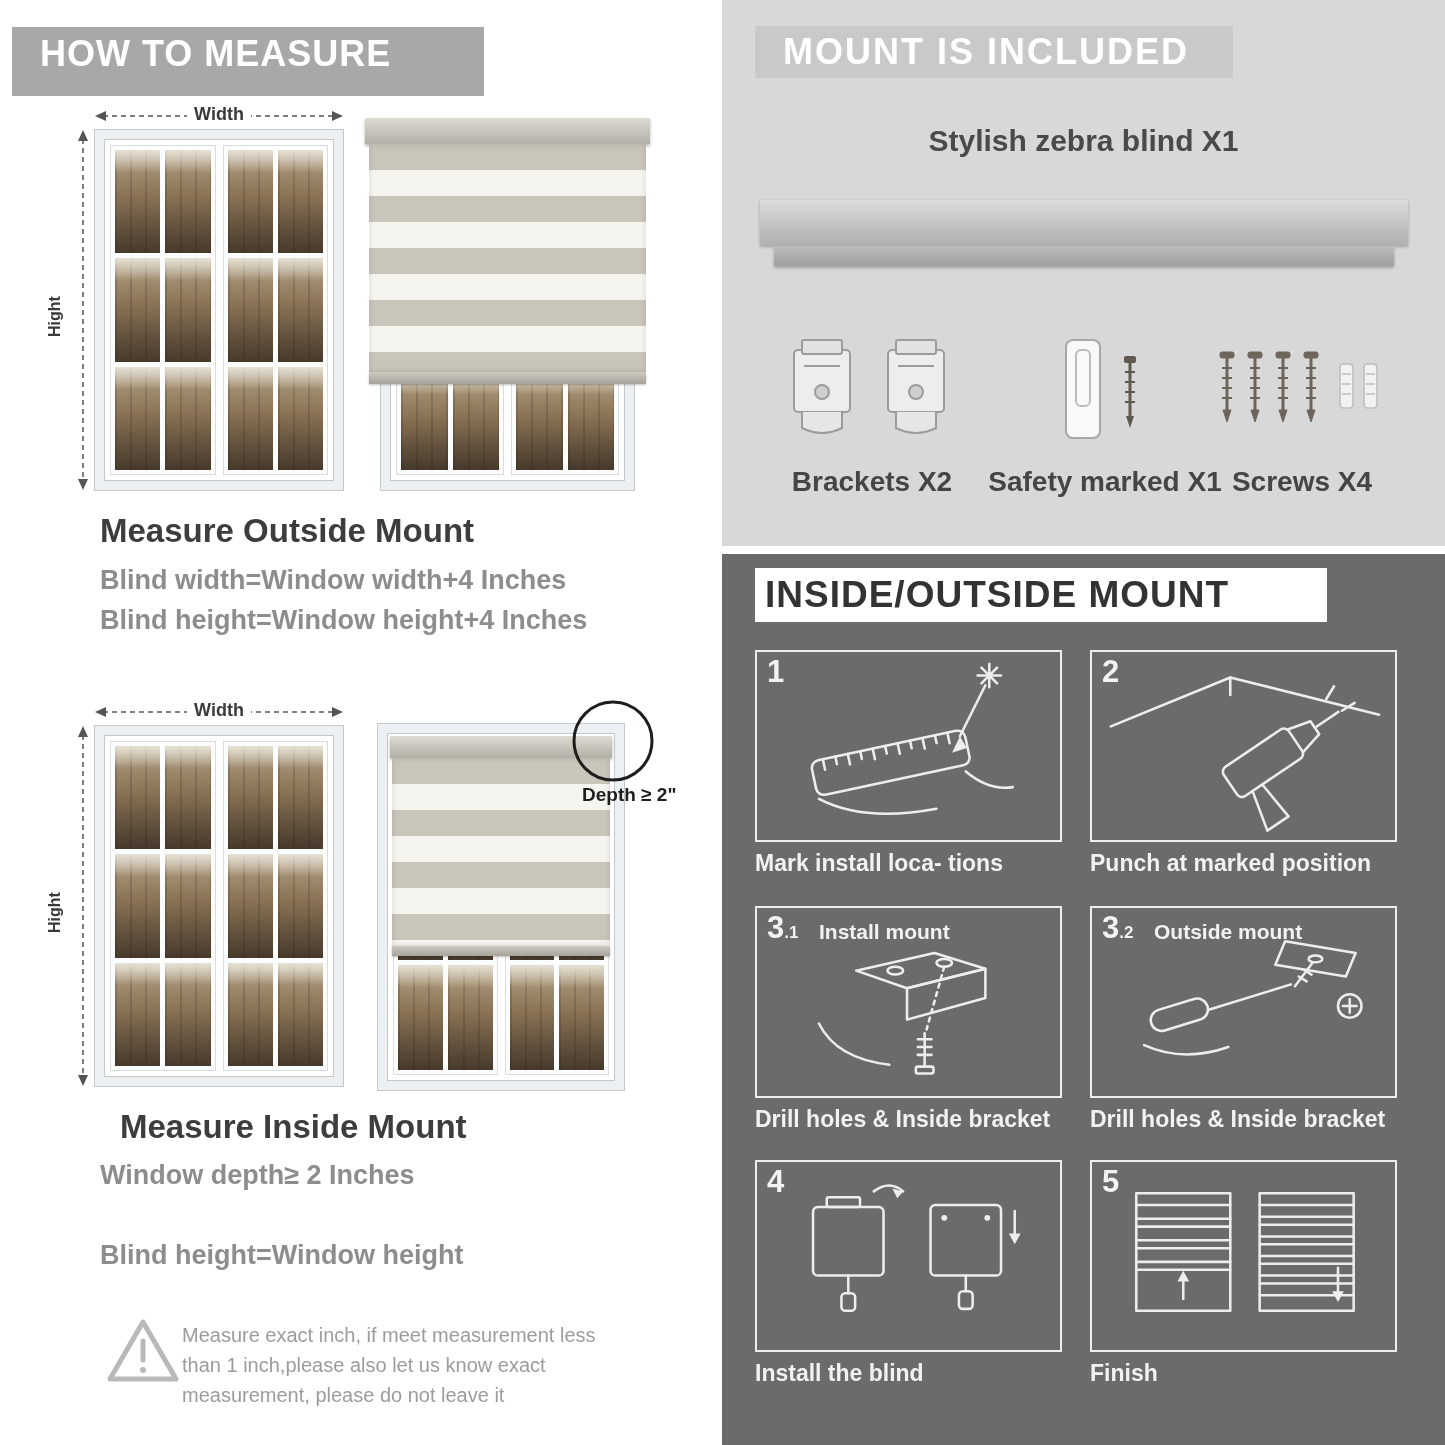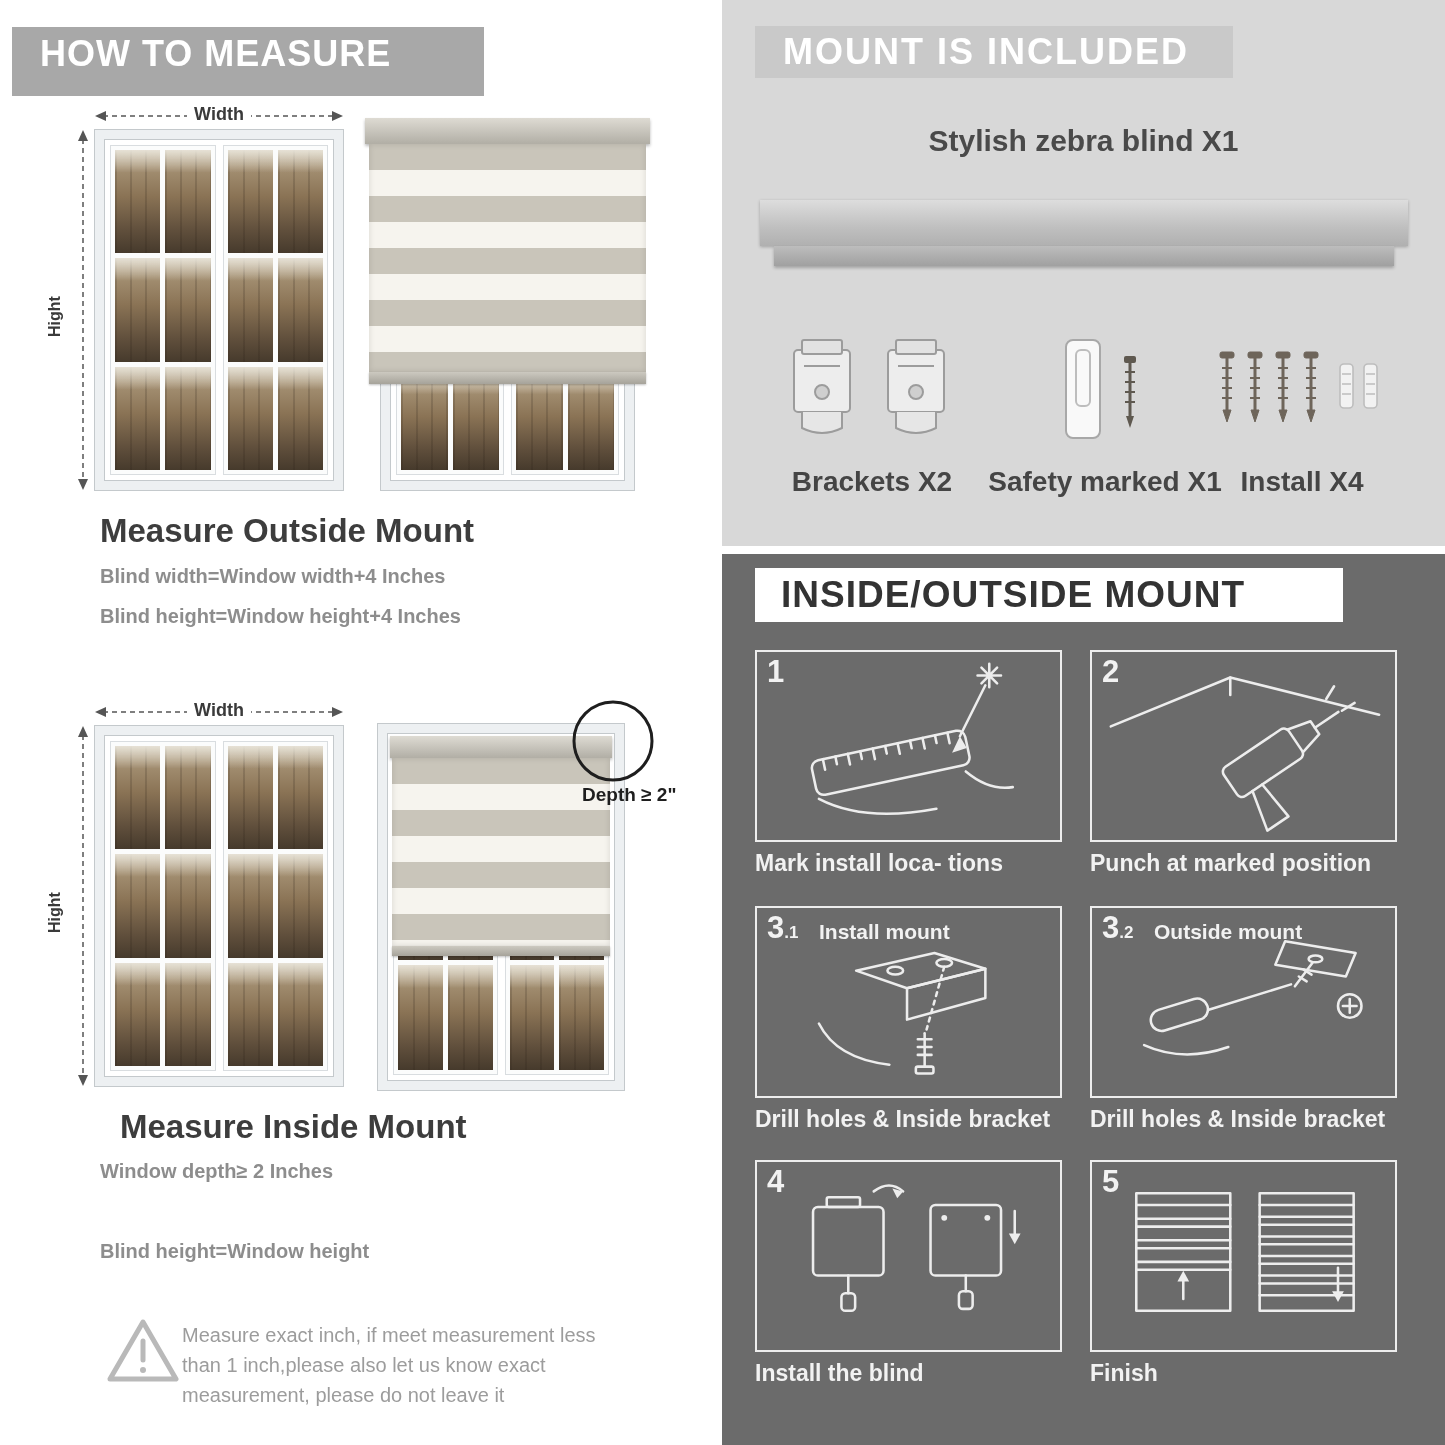--- a/index.html
+++ b/index.html
@@ -4,21 +4,21 @@
 <style>
   html,body{margin:0;padding:0;background:#fff;}
   .canvas{position:relative;width:1445px;height:1445px;overflow:hidden;
           font-family:"Liberation Sans",sans-serif;background:#ffffff;}
   .abs{position:absolute;}
 
   
   .banner-gray{background:#a8a8a8;color:#ffffff;font-weight:bold;font-size:36px;
                line-height:53px;padding-left:28px;letter-spacing:1px;}
   .fig-title{color:#3d3d3d;font-size:33px;font-weight:bold;}
-  .fig-line{color:#8d8d8d;font-size:20px;font-weight:bold;}
+  .fig-line{color:#8d8d8d;font-size:27px;font-weight:bold;}
   .note-text{color:#9c9c9c;font-size:20px;line-height:1.5;}
 
   
   .win{position:absolute;box-sizing:border-box;background:#ffffff;
        border:9px solid #edf0f2;box-shadow:0 0 0 1px #c4c9cc,inset 0 0 0 1px #c4c9cc;
        display:flex;gap:7px;padding:6px;}
   .sash{flex:1;display:grid;grid-template-columns:1fr 1fr;grid-auto-rows:1fr;gap:5px;
         background:#fbfcfc;border:1px solid #d9dde0;padding:4px;}
   .pane{background:
         linear-gradient(180deg,rgba(233,229,218,.95),rgba(233,229,218,0) 22%),
@@ -46,21 +46,21 @@
               font-size:30px;font-weight:bold;}
   .item-label{position:absolute;text-align:center;color:#454545;font-size:28px;font-weight:bold;}
   .rail1{position:absolute;background:linear-gradient(180deg,#dddddd,#bfbfbf 60%,#b0b0b0);
          box-shadow:0 1px 3px rgba(0,0,0,.25);}
   .rail2{position:absolute;background:linear-gradient(180deg,#bdbdbd,#a0a0a0);
          box-shadow:0 2px 3px rgba(0,0,0,.25);}
 
   
   .sec-mount{position:absolute;left:722px;top:554px;width:723px;height:891px;background:#6b6b6b;}
   .banner-white{background:#ffffff;color:#333333;font-weight:bold;font-size:37px;
-                line-height:54px;padding-left:26px;letter-spacing:1px;}
+                line-height:54px;padding-left:10px;letter-spacing:1px;}
   .panel{position:absolute;width:307px;height:192px;border:2px solid #ededed;box-sizing:border-box;}
   .pnum{position:absolute;left:10px;top:2px;color:#f2f2f2;font-weight:bold;}
   .pnum b{font-size:31px;}
   .pnum i{font-size:17px;font-style:normal;}
   .plabel{position:absolute;left:62px;top:12px;color:#f2f2f2;font-size:21px;font-weight:bold;}
   .pcap{position:absolute;width:320px;color:#f2f2f2;font-size:23px;font-weight:bold;}
   .part{position:absolute;left:0;top:0;width:100%;height:100%;}
   .part *{stroke:#ededed;stroke-width:2.6;fill:none;stroke-linecap:round;stroke-linejoin:round;}
   .part .f{fill:#ededed;stroke:none;}
 </style>
@@ -278,21 +278,21 @@
       </g>
       <g fill="#f2f2f2" stroke="#bdbdbd" stroke-width="1.6">
         <rect x="126" y="28" width="13" height="44" rx="4"></rect>
         <rect x="150" y="28" width="13" height="44" rx="4"></rect>
         <path d="M128,38 h9 M128,48 h9 M128,58 h9 M152,38 h9 M152,48 h9 M152,58 h9" fill="none"></path>
       </g>
     </svg>
 
     <div class="item-label" style="left:52px;top:466px;width:196px;">Brackets X2</div>
     <div class="item-label" style="left:256px;top:466px;width:254px;">Safety marked X1</div>
-    <div class="item-label" style="left:488px;top:466px;width:184px;">Install X4</div>
+    <div class="item-label" style="left:488px;top:466px;width:184px;">Screws X4</div>
   </section>
 
   <section class="sec-mount">
 
     <div class="abs banner-white" style="left:33px;top:14px;width:562px;height:54px;">
       <span>INSIDE/OUTSIDE MOUNT</span>
     </div>
 
     <div class="panel" style="left:33px;top:96px;">
       <span class="pnum"><b>1</b><i></i></span>

